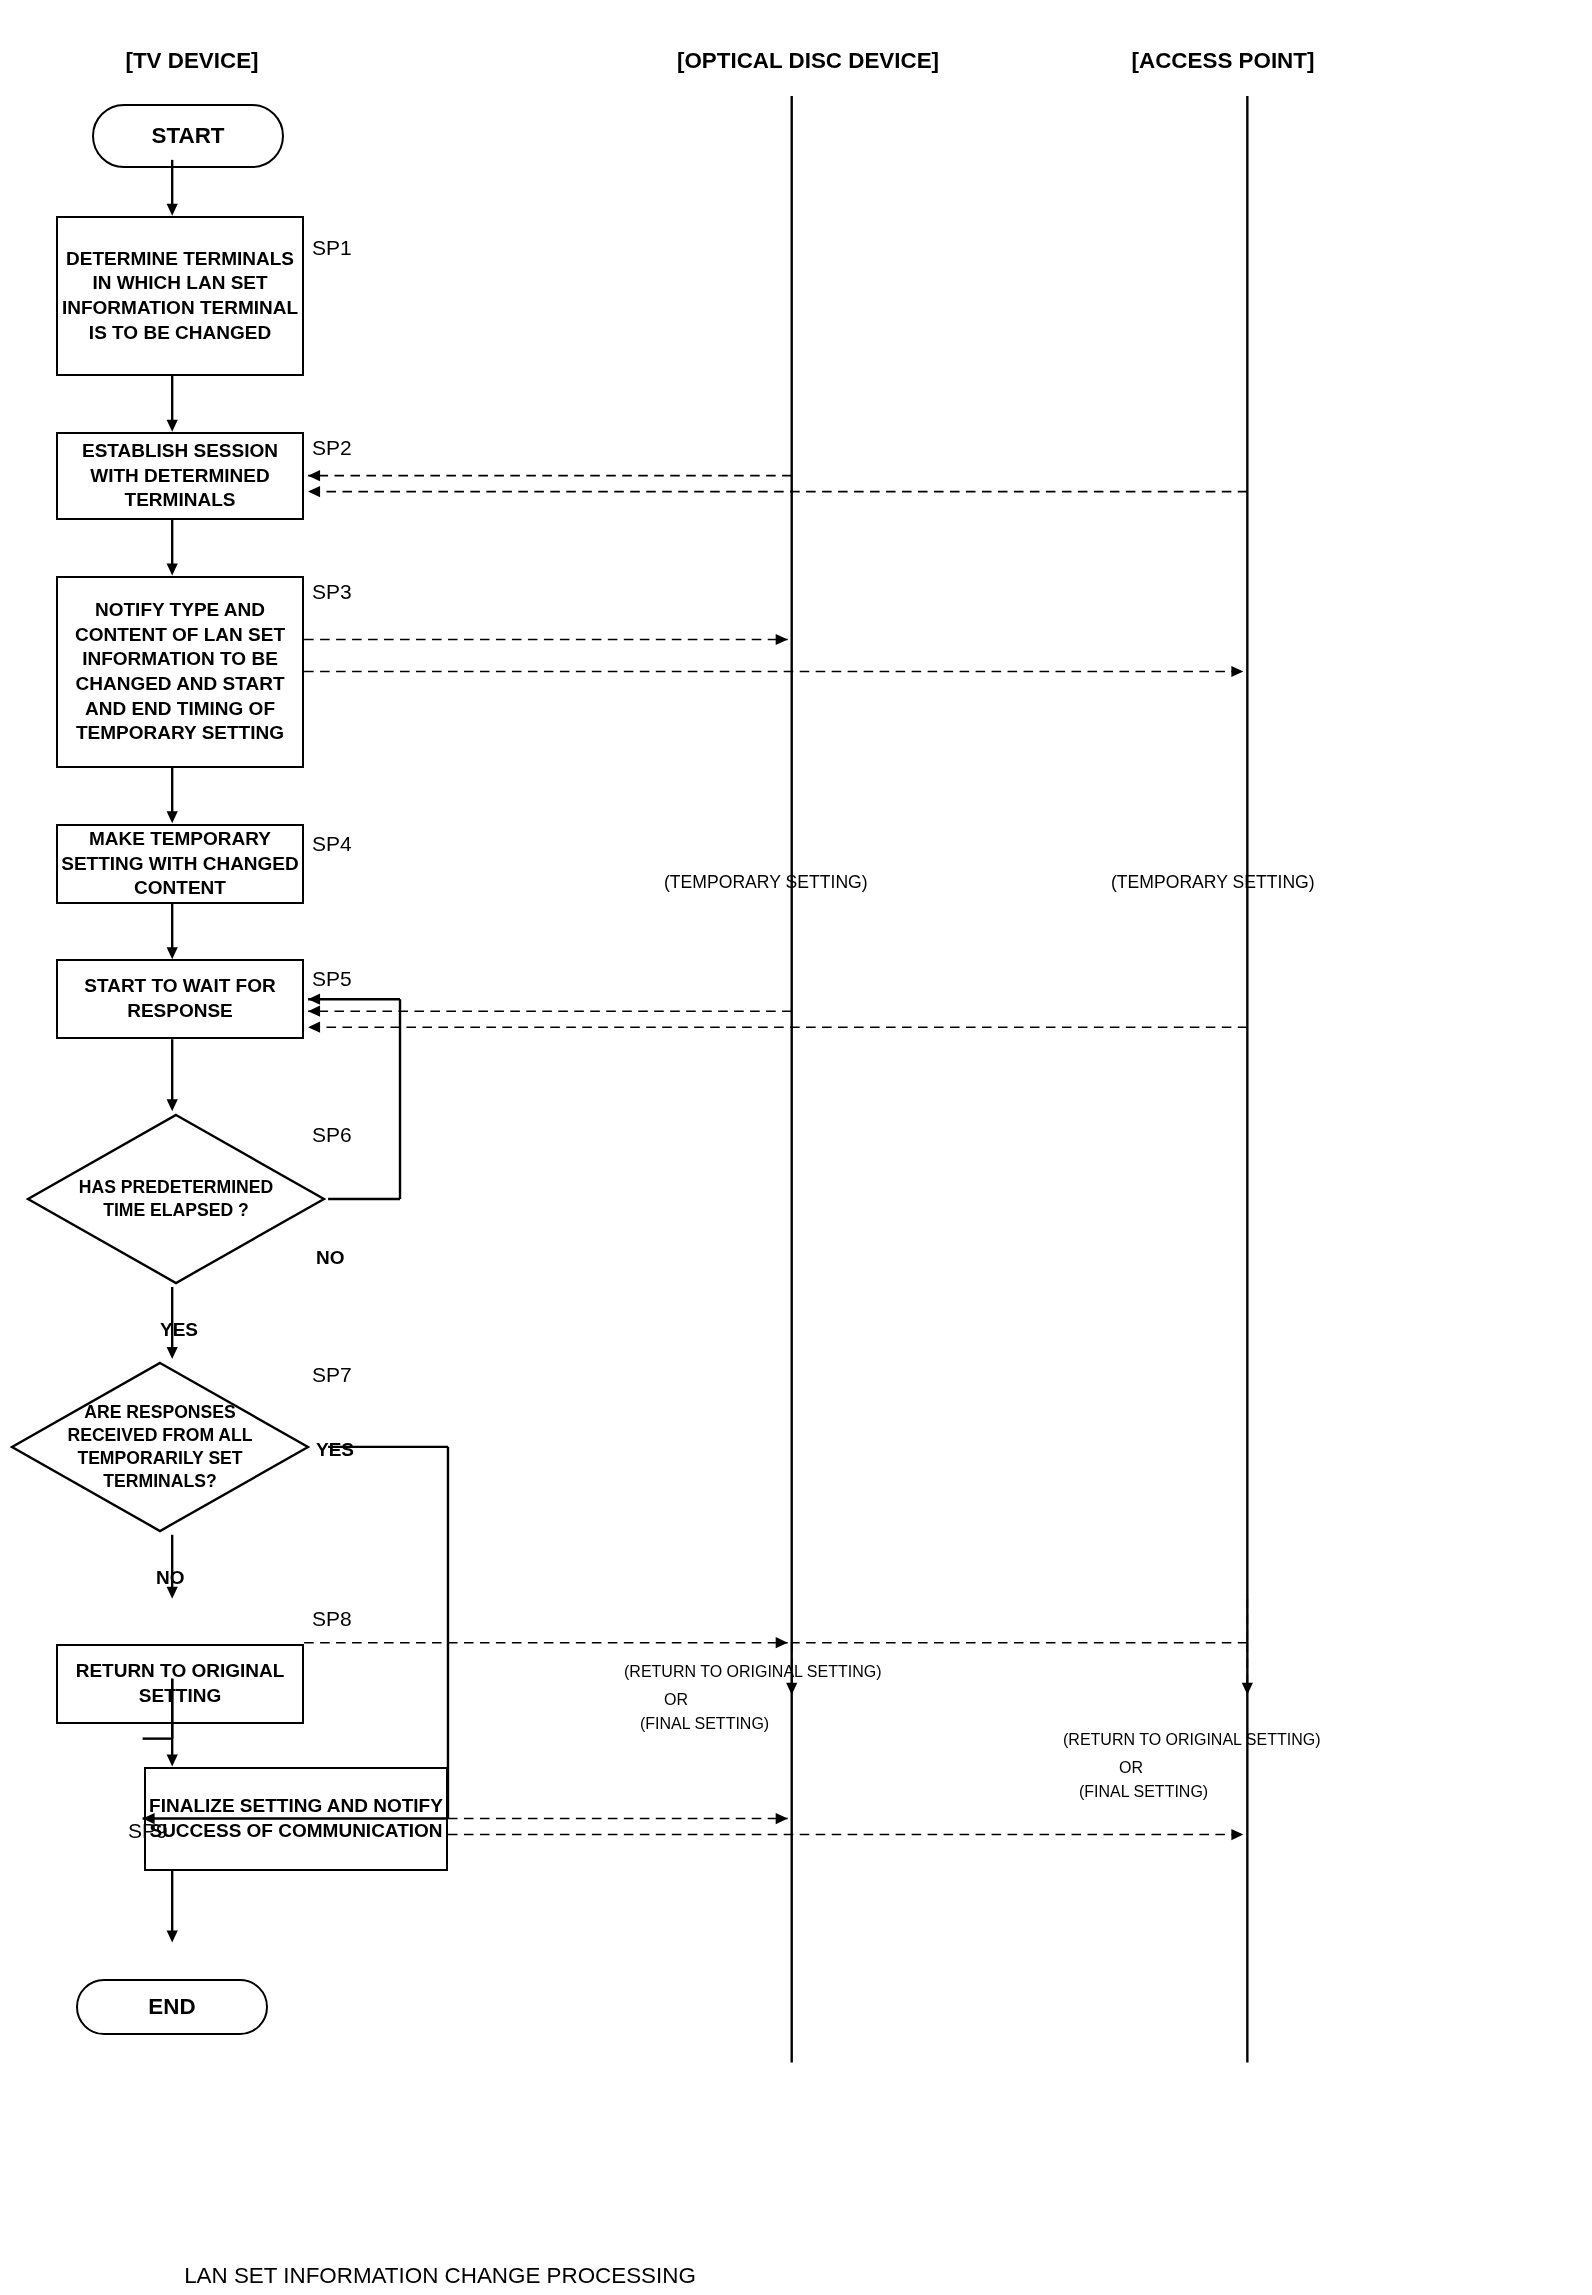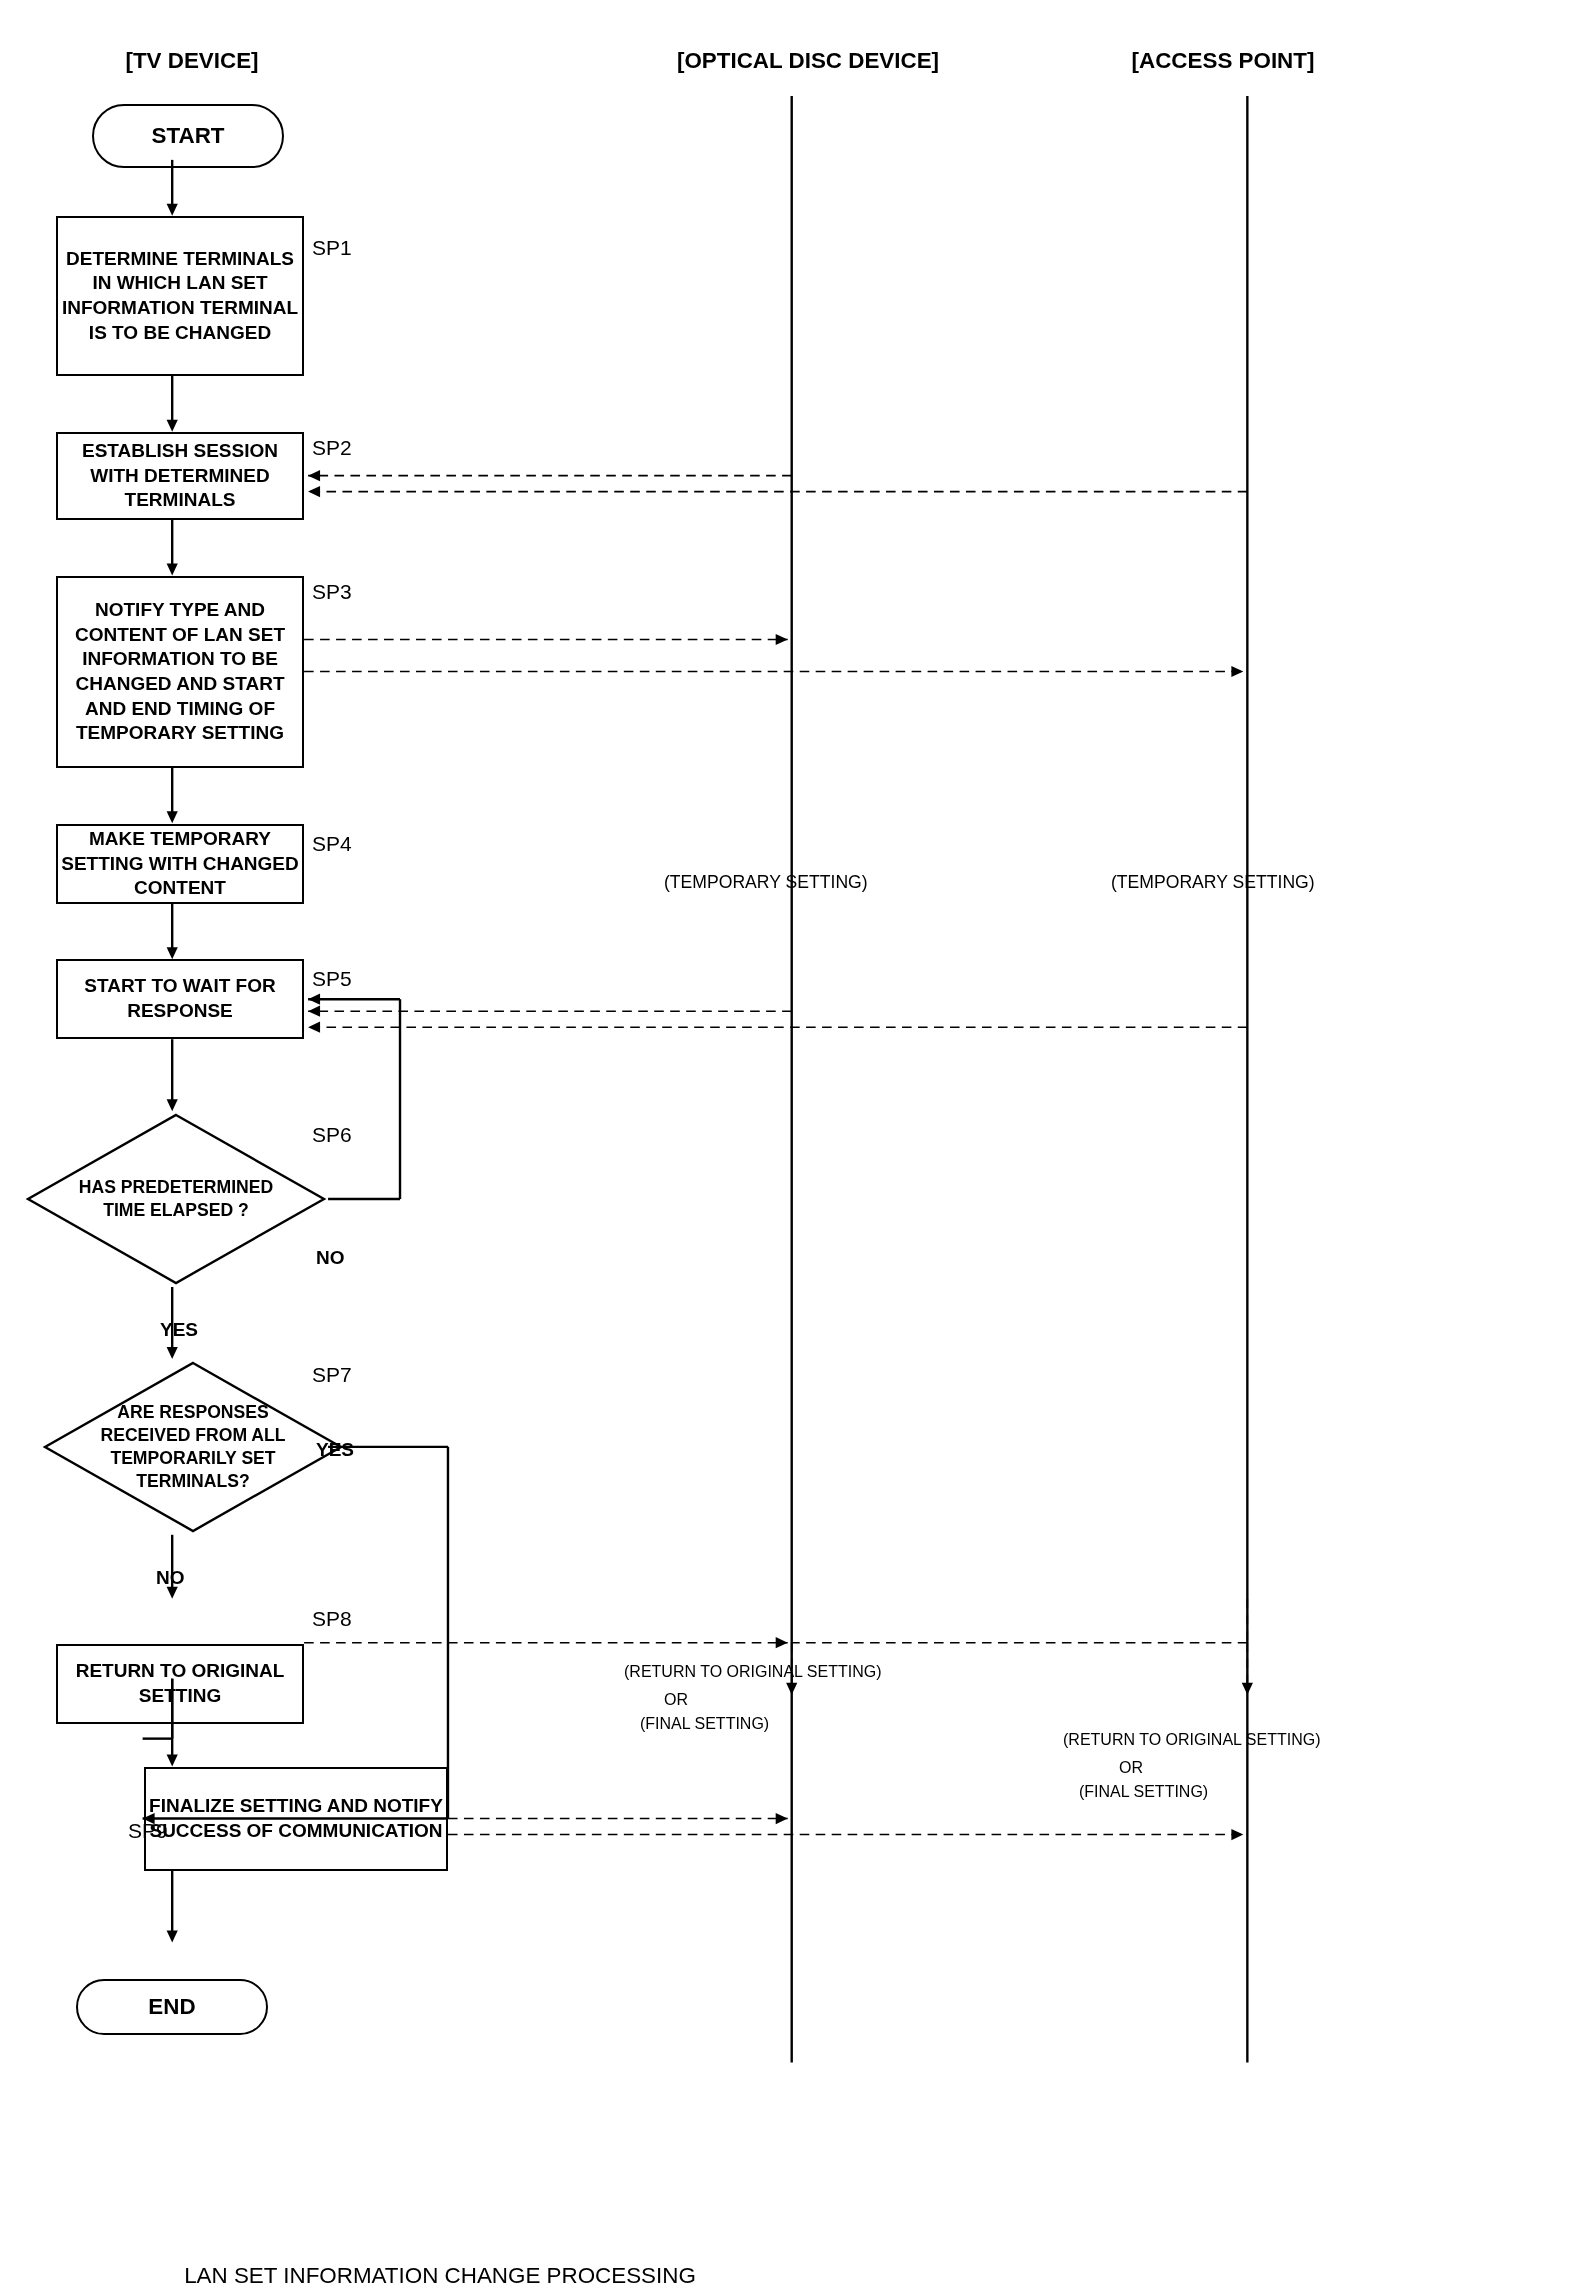--- a/index.html
+++ b/index.html
@@ -138,21 +138,21 @@
   <div class="decision" style="left:24px; top:1111px; width:304px; height:176px;">
     <div class="decision-inner">
       <svg class="diamond-shape" viewBox="0 0 380 220" preserveAspectRatio="none">
         <polygon points="190,5 375,110 190,215 5,110" fill="white" stroke="black" stroke-width="3"></polygon>
       </svg>
       <div class="decision-text">HAS PREDETERMINED TIME ELAPSED ?</div>
     </div>
   </div>
   <div class="step-label" style="left:312px; top:1123px;">SP6</div>
 
-  <div class="decision" style="left:41px; top:1359px; width:304px; height:176px;">
+  <div class="decision" style="left:8px; top:1359px; width:304px; height:176px;">
     <div class="decision-inner">
       <svg class="diamond-shape" viewBox="0 0 380 220" preserveAspectRatio="none">
         <polygon points="190,5 375,110 190,215 5,110" fill="white" stroke="black" stroke-width="3"></polygon>
       </svg>
       <div class="decision-text">ARE RESPONSES RECEIVED FROM ALL TEMPORARILY SET TERMINALS?</div>
     </div>
   </div>
   <div class="step-label" style="left:312px; top:1363px;">SP7</div>
 
   <div class="process" style="left:56px; top:1599px; width:248px; height:80px;margin-top:45px;">RETURN TO ORIGINAL SETTING</div>

